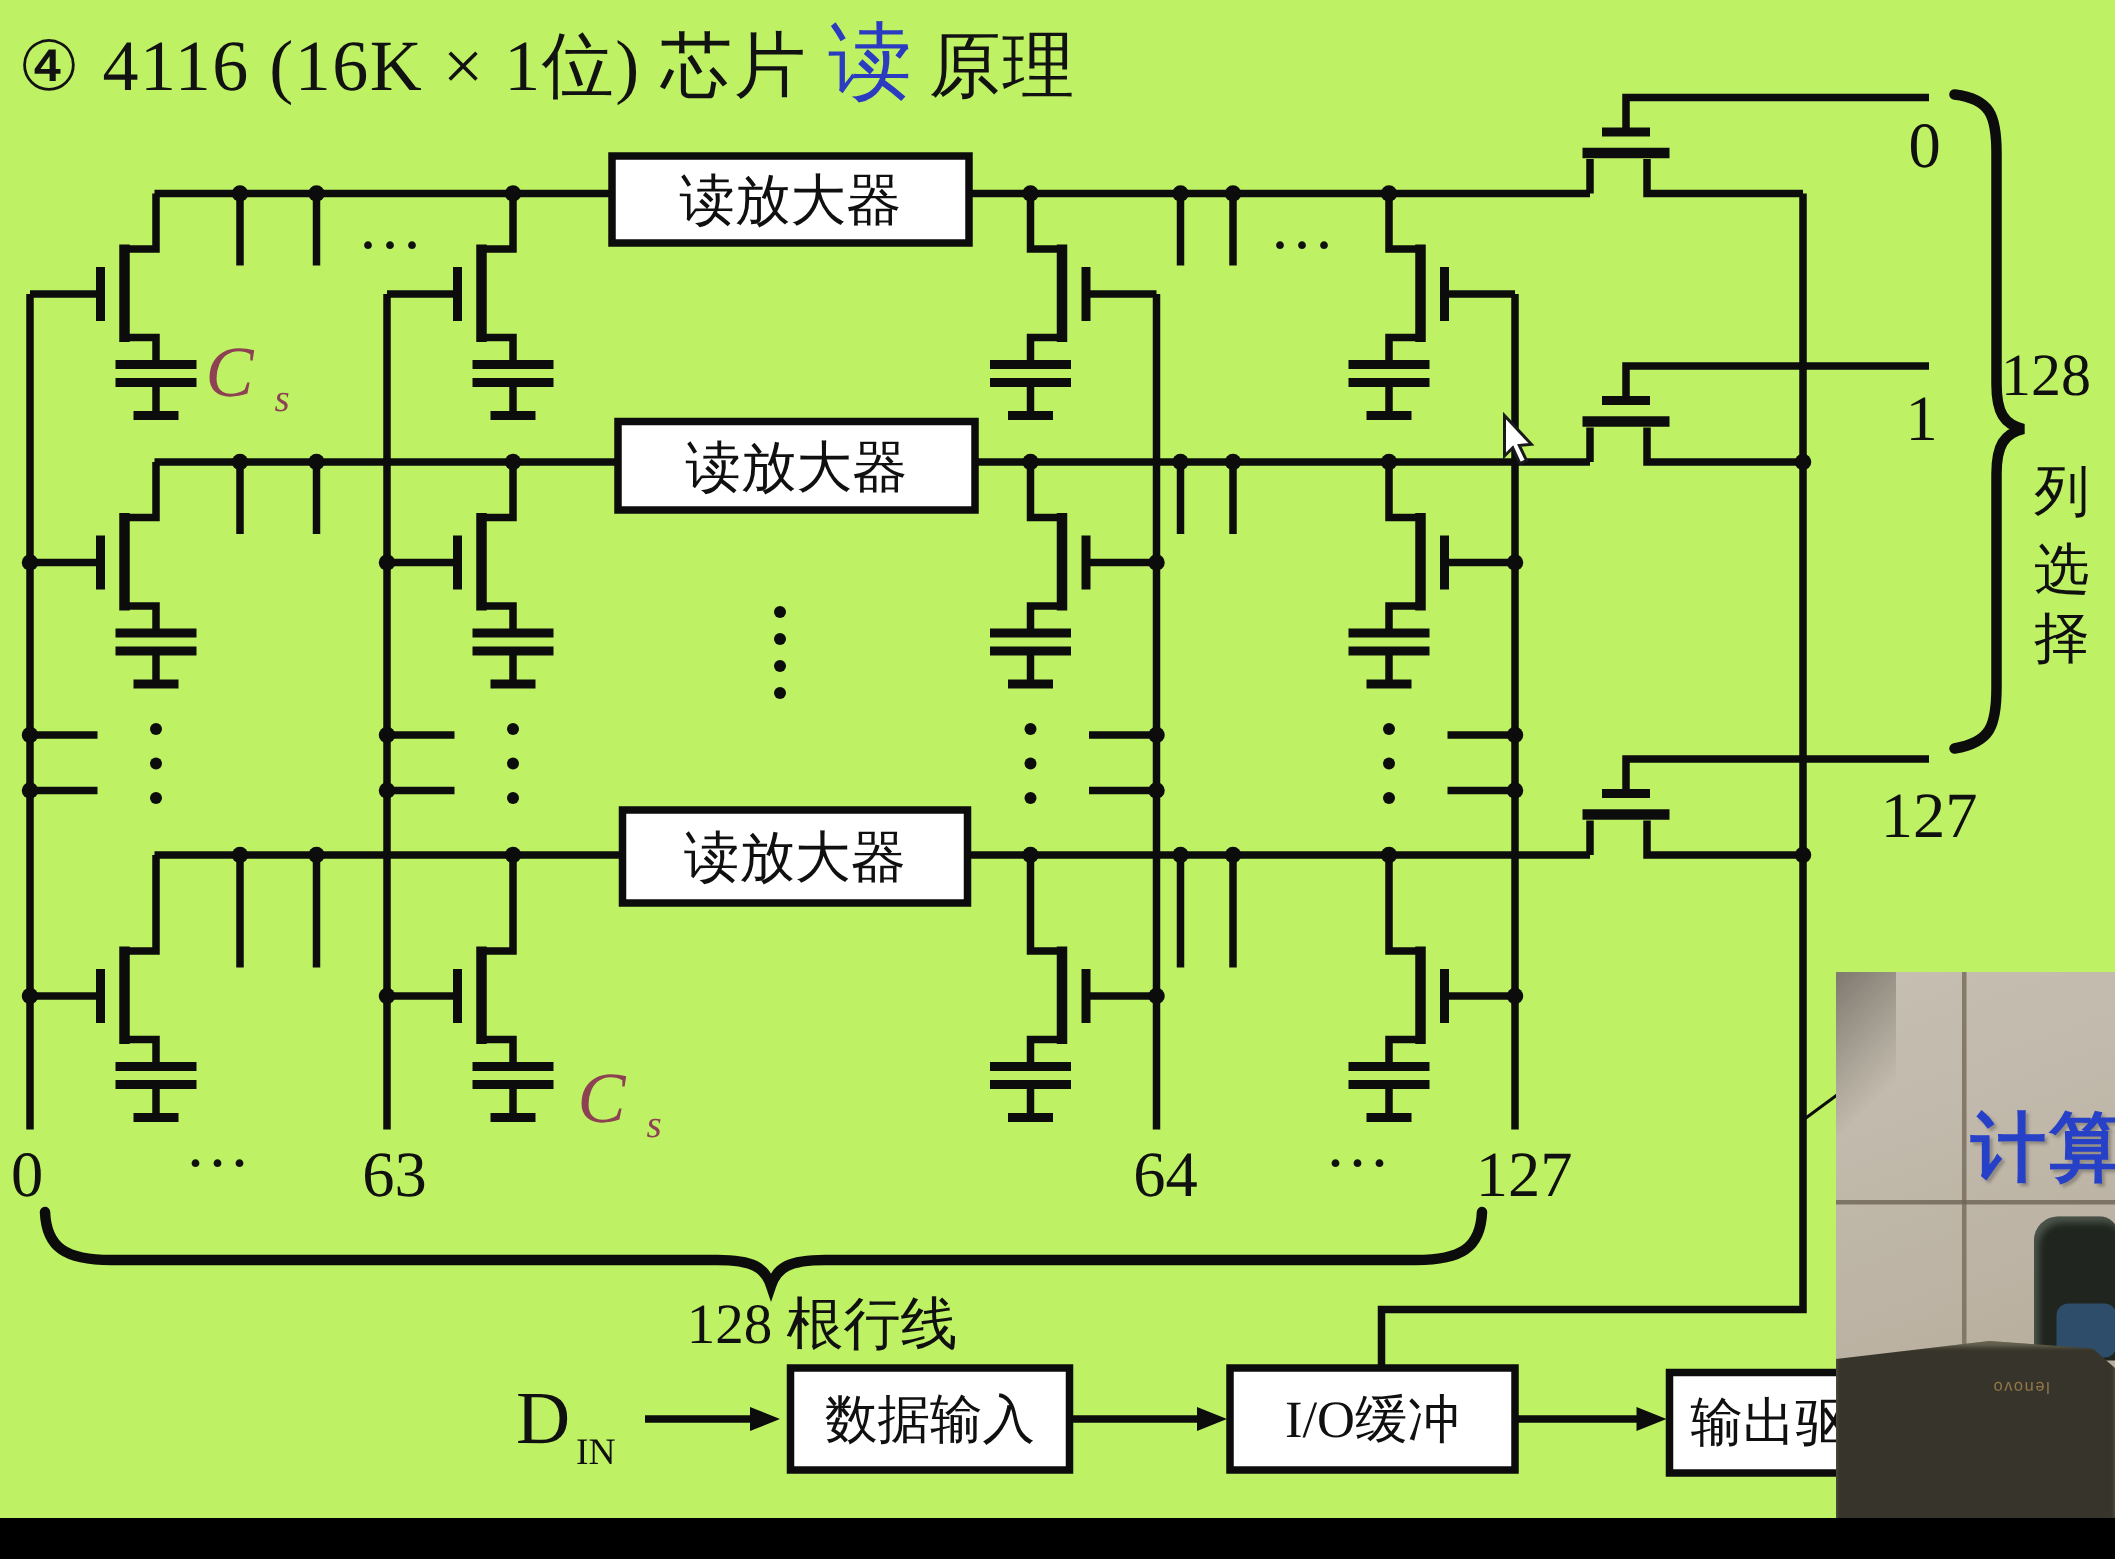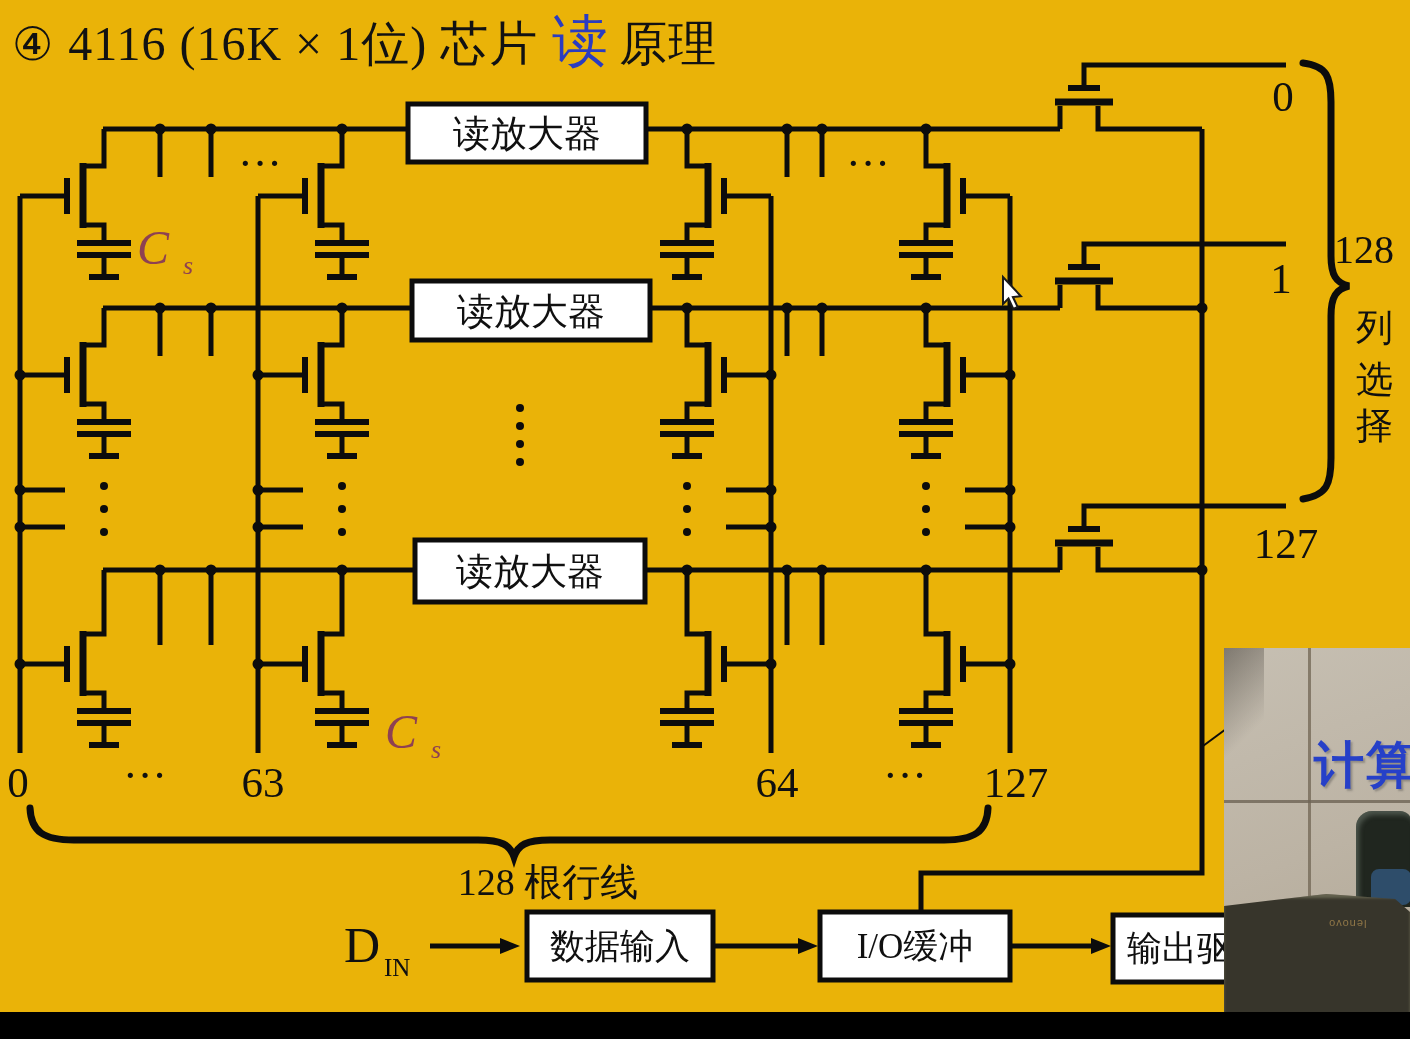--- a/index.html
+++ b/index.html
@@ -4,21 +4,21 @@
 <style>
   :root{
     --line:#0c0c0c;
     --title-highlight-blue:#2b3cc0;
     --capacitor-label-red:#8e4152;
     --wall-sign-blue:#2640c8;
   }
   *{margin:0;padding:0;box-sizing:border-box;}
   html,body{width:1410px;height:1039px;overflow:hidden;background:#fff;}
   body{position:relative;font-family:"Liberation Serif","DejaVu Serif",serif;}
-  .stage{position:absolute;left:0;top:0;width:1410px;height:1039px;background:#eab308;}
+  .stage{position:absolute;left:0;top:0;width:1410px;height:1039px;background:#bef264;}
 
   
   .title{position:absolute;left:12px;top:4px;height:62px;white-space:nowrap;
          font-size:48px;color:#121212;letter-spacing:1px;}
   .title .bullet{font-size:46px;margin-right:14px;}
   .title .read{color:var(--title-highlight-blue);font-size:56px;margin:0 10px 0 14px;font-weight:500;}
 
   
   svg{position:absolute;left:0;top:0;}
   svg text{font-family:"Liberation Serif","DejaVu Serif",serif;fill:#101010;}

